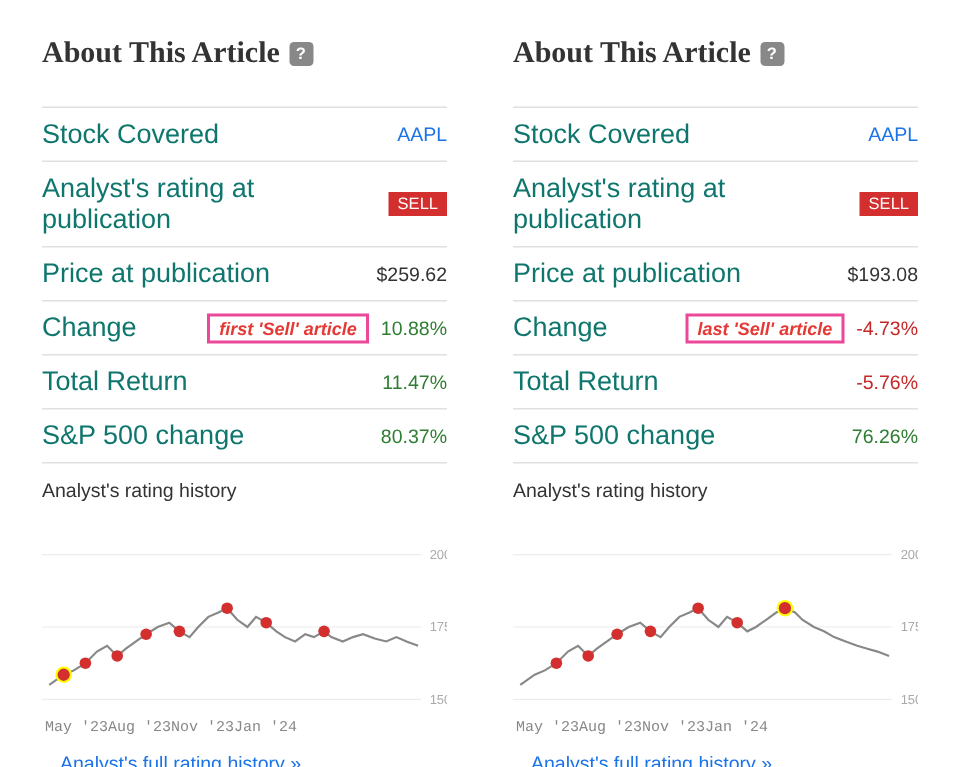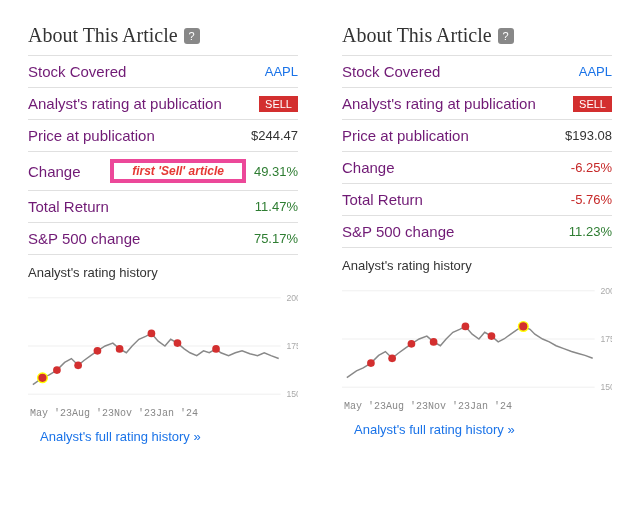--- a/index.html
+++ b/index.html
@@ -18,23 +18,23 @@
       gap: 20px;
       width: 100%;
     }
     .panel {
       flex: 1;
       background: #fff;
       padding: 8px 12px;
     }
     .panel-title {
       font-size: 20px;
-      font-weight: normal;
+      font-weight: bold;
       color: #333;
-      margin-bottom: 8px;
+      margin-bottom: 24px;
       display: flex;
       align-items: center;
       gap: 6px;
     }
     .help-icon {
       width: 16px;
       height: 16px;
       background: #888;
       color: #fff;
       border-radius: 3px;
@@ -56,58 +56,58 @@
       align-items: center;
       padding: 7px 0;
       border-bottom: 1px solid #e0e0e0;
       font-size: 13.5px;
       color: #333;
     }
     .row:last-of-type {
       border-bottom: none;
     }
     .row-label {
-      color: #701a75;
-      font-family: Arial, sans-serif;
-      font-size: 15px;
+      color: #0f766e;
+      font-family: Arial, sans-serif;
+      font-size: 18px;
     }
     .row-value {
       font-family: Arial, sans-serif;
       font-size: 13px;
       color: #333;
     }
     .row-value.blue { color: #1a73e8; }
     .row-value.green { color: #2e7d32; }
     .row-value.red-neg { color: #c62828; }
     .sell-badge {
       background: #d32f2f;
       color: #fff;
       font-size: 11px;
       font-weight: normal;
       padding: 2px 6px;
       font-family: Arial, sans-serif;
     }
     .highlight-box {
-      border: 4px solid #ec4899;
-      padding: 1px 18px;
+      border: 2px solid #ec4899;
+      padding: 1px 6px;
       font-family: Arial, sans-serif;
       font-size: 12px;
       color: #e53935;
       font-style: italic;
       font-weight: bold;
       background: #fff;
     }
     .chart-section {
       margin-top: 10px;
     }
     .chart-title {
       font-family: Arial, sans-serif;
       font-size: 13px;
       color: #333;
-      margin-bottom: 6px;
+      margin-bottom: 24px;
     }
     .chart-wrapper {
       position: relative;
       width: 100%;
       height: 120px;
     }
     svg.chart {
       width: 100%;
       height: 100%;
     }
@@ -146,36 +146,36 @@
     <div class="row">
       <span class="row-label">Stock Covered</span>
       <span class="row-value blue">AAPL</span>
     </div>
     <div class="row">
       <span class="row-label">Analyst's rating at publication</span>
       <span class="sell-badge">SELL</span>
     </div>
     <div class="row">
       <span class="row-label">Price at publication</span>
-      <span class="row-value">$244.47</span>
+      <span class="row-value">$259.62</span>
     </div>
     <div class="row">
       <span class="row-label">Change</span>
       <div style="display:flex;align-items:center;gap:8px;">
         <span class="highlight-box">first 'Sell' article</span>
-        <span class="row-value green">49.31%</span>
+        <span class="row-value green">10.88%</span>
       </div>
     </div>
     <div class="row">
       <span class="row-label">Total Return</span>
       <span class="row-value green">11.47%</span>
     </div>
     <div class="row">
       <span class="row-label">S&amp;P 500 change</span>
-      <span class="row-value green">75.17%</span>
+      <span class="row-value green">80.37%</span>
     </div>
 
     <div class="chart-section">
       <div class="chart-title">Analyst's rating history</div>
       <div class="chart-wrapper">
         <svg class="chart" viewBox="0 0 280 110">
 
           <text x="268" y="8" font-size="9" fill="#aaa" font-family="Arial">200</text>
           <text x="268" y="58" font-size="9" fill="#aaa" font-family="Arial">175</text>
           <text x="268" y="108" font-size="9" fill="#aaa" font-family="Arial">150</text>
@@ -262,30 +262,31 @@
       <span class="row-label">Analyst's rating at publication</span>
       <span class="sell-badge">SELL</span>
     </div>
     <div class="row">
       <span class="row-label">Price at publication</span>
       <span class="row-value">$193.08</span>
     </div>
     <div class="row">
       <span class="row-label">Change</span>
       <div style="display:flex;align-items:center;gap:8px;">
-        <span class="row-value red-neg">-6.25%</span>
+        <span class="highlight-box">last 'Sell' article</span>
+        <span class="row-value red-neg">-4.73%</span>
       </div>
     </div>
     <div class="row">
       <span class="row-label">Total Return</span>
       <span class="row-value red-neg">-5.76%</span>
     </div>
     <div class="row">
       <span class="row-label">S&amp;P 500 change</span>
-      <span class="row-value green">11.23%</span>
+      <span class="row-value green">76.26%</span>
     </div>
 
     <div class="chart-section">
       <div class="chart-title">Analyst's rating history</div>
       <div class="chart-wrapper">
         <svg class="chart" viewBox="0 0 280 110">
 
           <text x="268" y="8" font-size="9" fill="#aaa" font-family="Arial">200</text>
           <text x="268" y="58" font-size="9" fill="#aaa" font-family="Arial">175</text>
           <text x="268" y="108" font-size="9" fill="#aaa" font-family="Arial">150</text>

